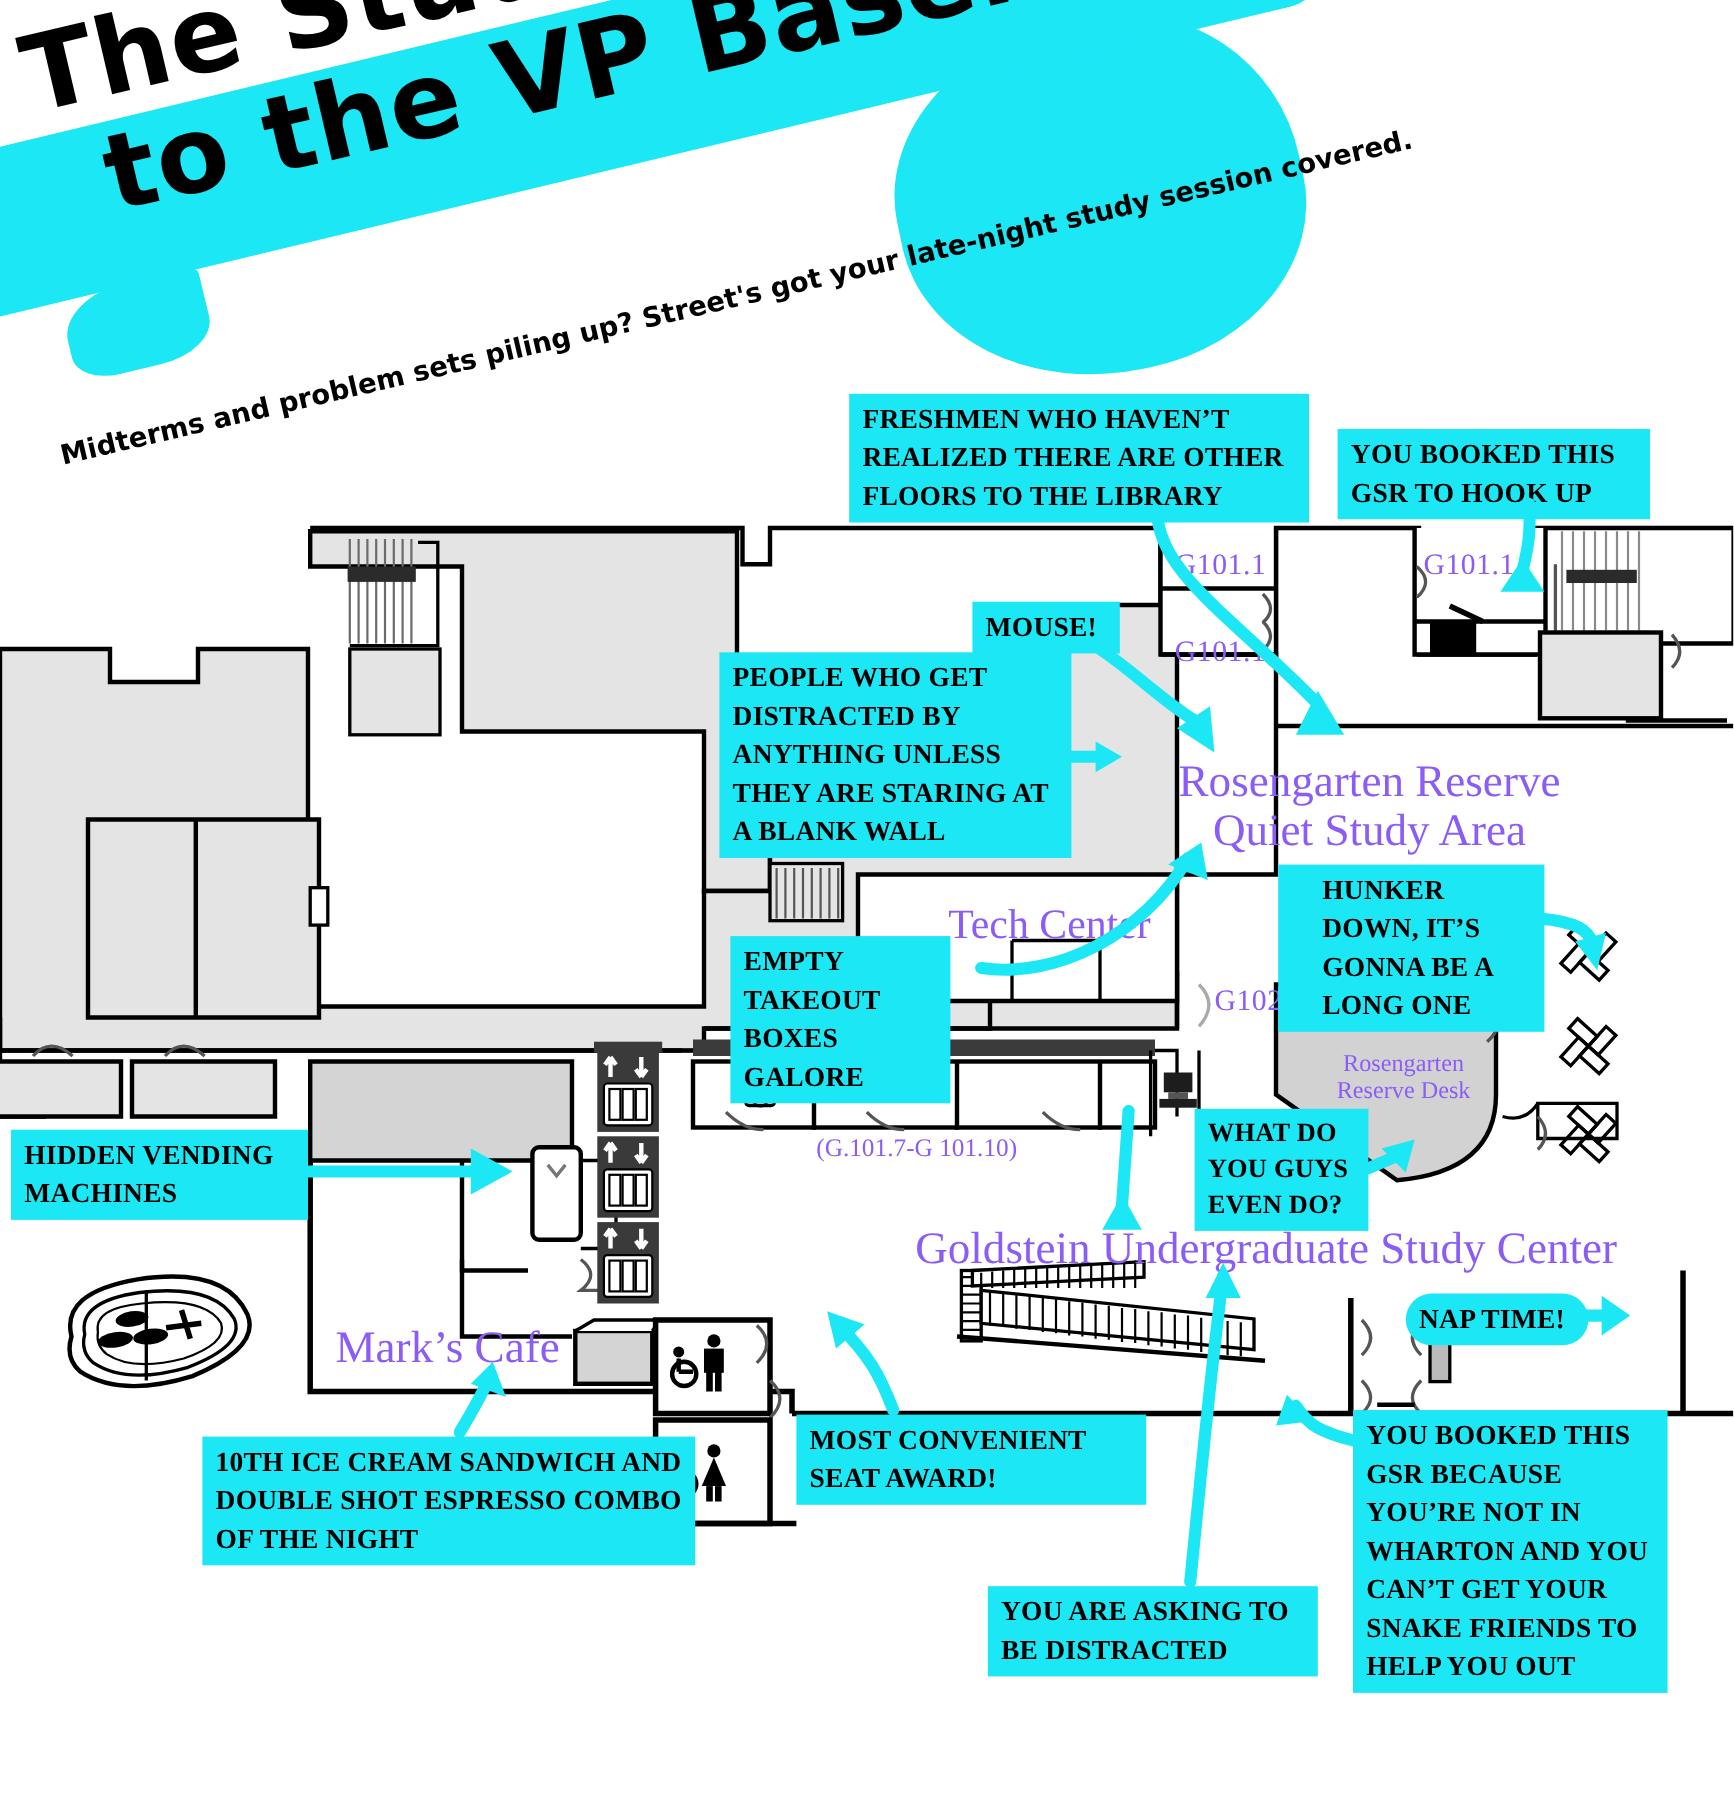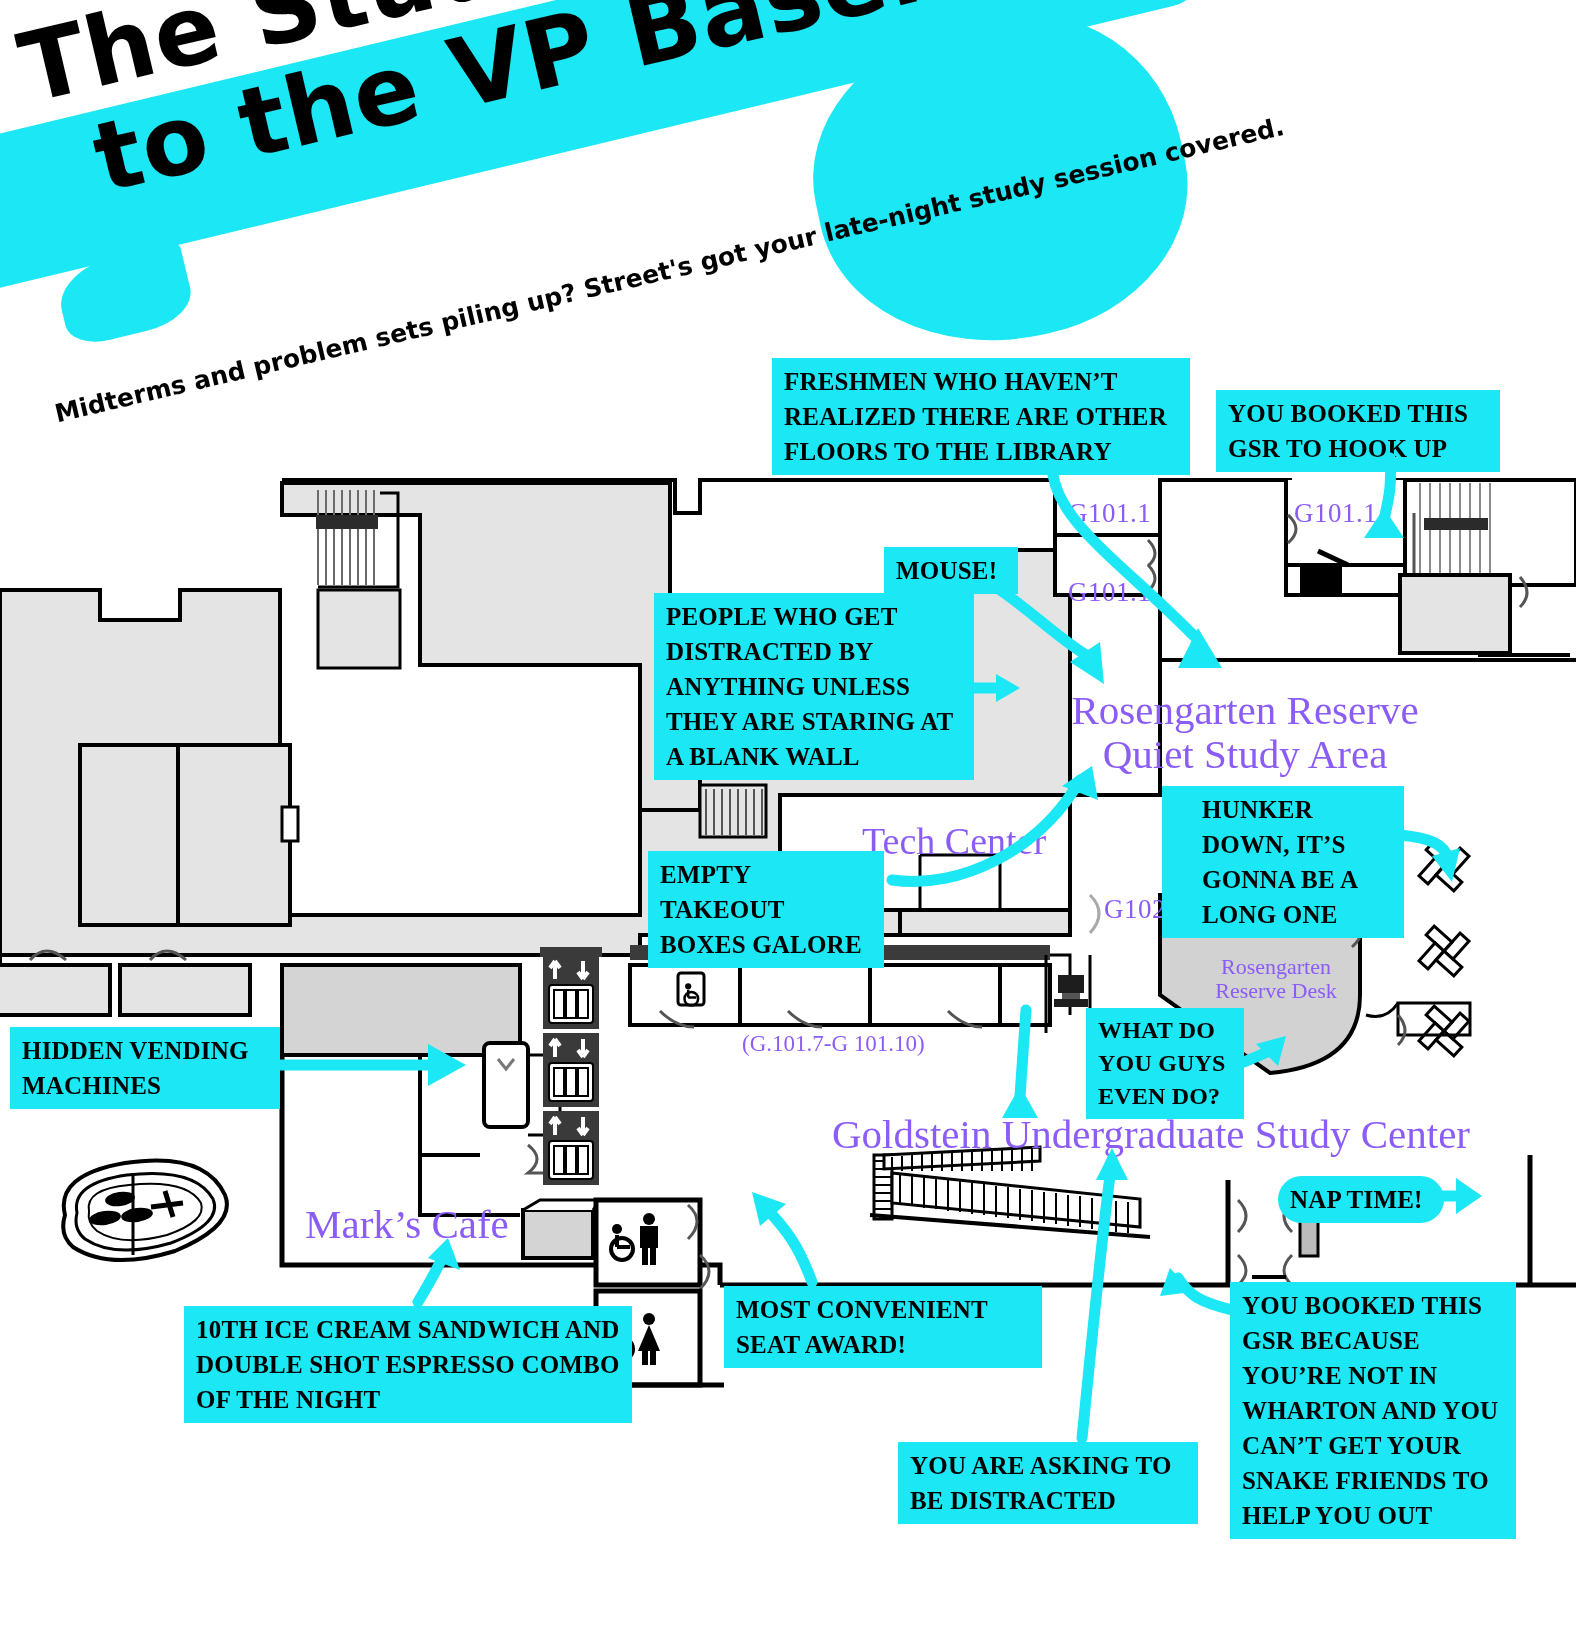--- a/index.html
+++ b/index.html
@@ -373,21 +373,21 @@
   <div class="map-label huge" style="left:305px; top:1202px;">Mark’s Cafe</div>
 
   <div class="callout" style="left:772px; top:358px; width:418px;">FRESHMEN WHO HAVEN’T REALIZED THERE ARE OTHER FLOORS TO THE LIBRARY</div>
 
   <div class="callout" style="left:1216px; top:390px; width:284px;">YOU BOOKED THIS GSR TO HOOK UP</div>
 
   <div class="callout" style="left:884px; top:547px; width:134px;">MOUSE!</div>
 
   <div class="callout" style="left:654px; top:593px; width:320px;">PEOPLE WHO GET DISTRACTED BY ANYTHING UNLESS THEY ARE STARING AT A BLANK WALL</div>
 
-  <div class="callout" style="left:648px; top:851px; width:236px;">EMPTY TAKEOUT BOXES GALORE</div>
+  <div class="callout" style="left:664px; top:851px; width:200px;">EMPTY TAKEOUT BOXES GALORE</div>
 
   <div class="callout" style="left:1162px; top:786px; width:242px;padding-left:40px;">HUNKER DOWN, IT’S GONNA BE A LONG ONE</div>
 
   <div class="callout" style="left:10px; top:1027px; width:270px;">HIDDEN VENDING MACHINES</div>
 
   <div class="callout sm" style="left:1086px; top:1008px; width:158px;">WHAT DO YOU GUYS EVEN DO?</div>
 
   <div class="callout" style="left:1278px; top:1176px; width:166px;border-radius:26px;">NAP TIME!</div>
 
   <div class="callout" style="left:184px; top:1306px; width:448px;">10TH ICE CREAM SANDWICH AND DOUBLE SHOT ESPRESSO COMBO OF THE NIGHT</div>

